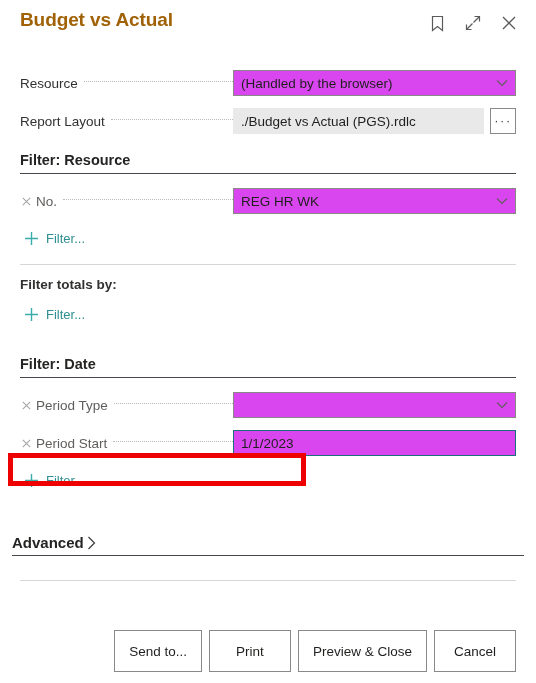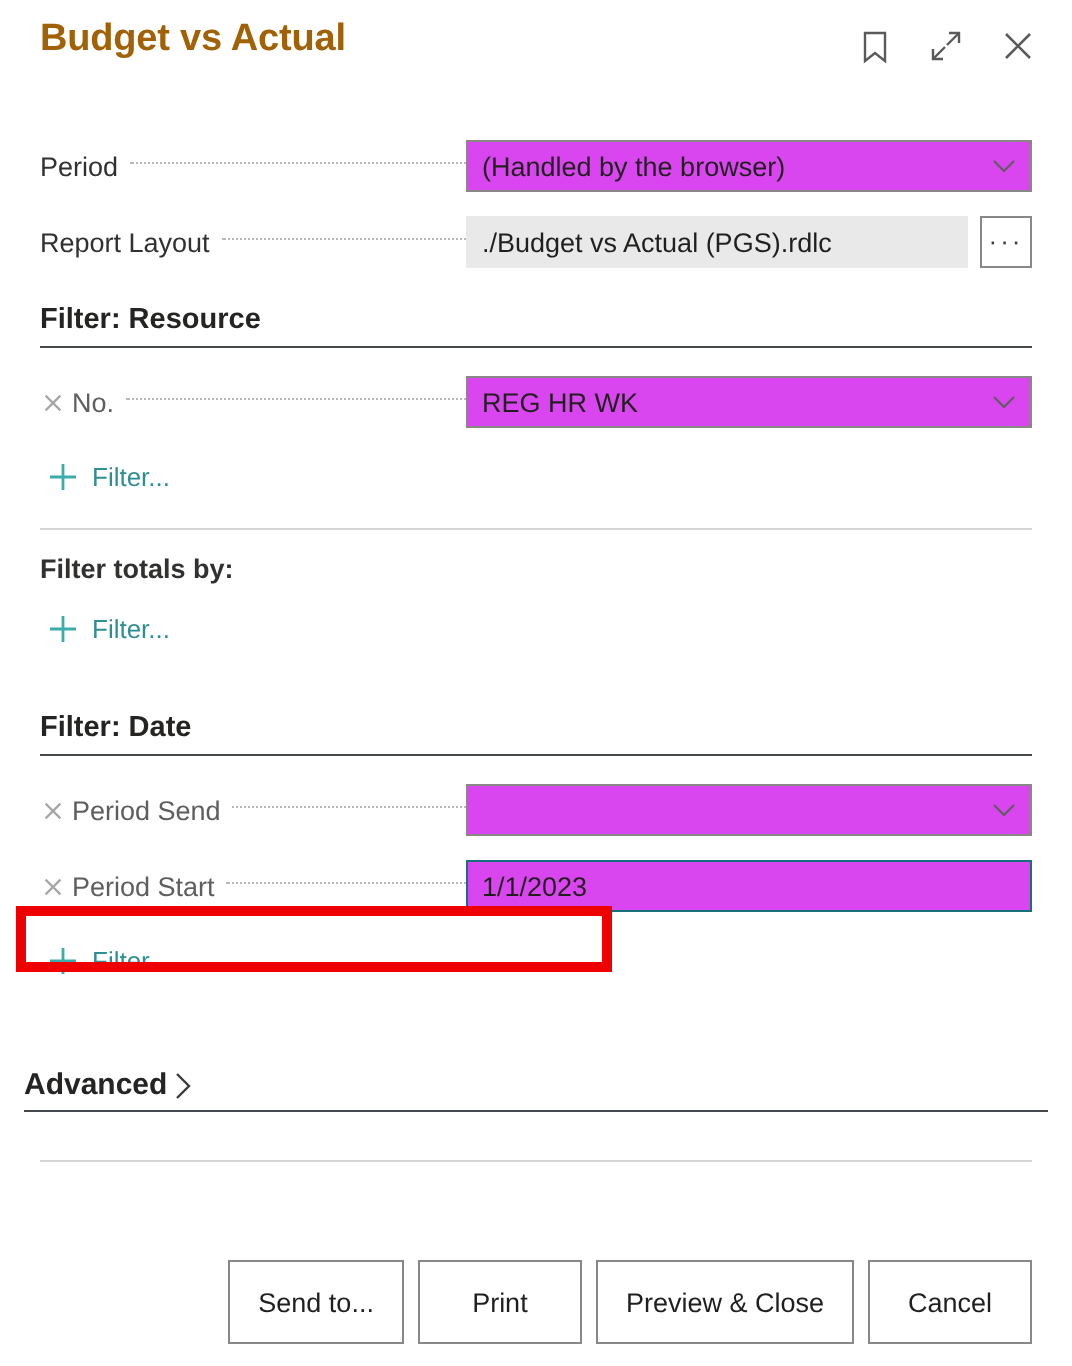--- a/index.html
+++ b/index.html
@@ -294,21 +294,21 @@
       </svg>
     </div>
   </div>
 </div>
 
 <div class="spacer-16"></div>
 
 
 <div class="field-row">
   <div class="lbl-wrap">
-    <span class="lbl-text">Period</span>
+    <span class="lbl-text">Resource</span>
     <span class="leader"></span>
   </div>
   <div class="ctl">
     <input class="bc-input" type="text" readonly="" value="(Handled by the browser)" style="">
     <span class="chev">
       <svg width="12" height="8" viewBox="0 0 12 8" fill="none" stroke="currentColor" stroke-width="1.1">
         <path d="M1 1.5L6 6.5 11 1.5"></path>
       </svg>
     </span>
   </div>
@@ -396,21 +396,21 @@
 
 <div class="spacer-12"></div>
 
 <div class="field-row">
   <div class="lbl-wrap">
     <span class="rm-x">
       <svg width="9" height="9" viewBox="0 0 9 9" fill="none" stroke="currentColor" stroke-width="1.1">
         <path d="M0.8 0.8L8.2 8.2M8.2 0.8L0.8 8.2"></path>
       </svg>
     </span>
-    <span class="lbl-text muted">Period Send</span>
+    <span class="lbl-text muted">Period Type</span>
     <span class="leader"></span>
   </div>
   <div class="ctl">
     <input class="bc-input" type="text" readonly="" value="" style="">
     <span class="chev">
       <svg width="12" height="8" viewBox="0 0 12 8" fill="none" stroke="currentColor" stroke-width="1.1">
         <path d="M1 1.5L6 6.5 11 1.5"></path>
       </svg>
     </span>
   </div>

